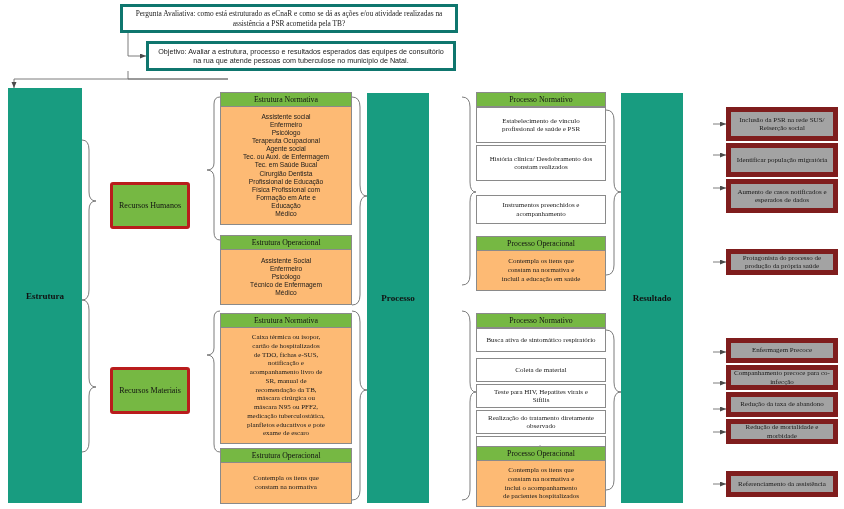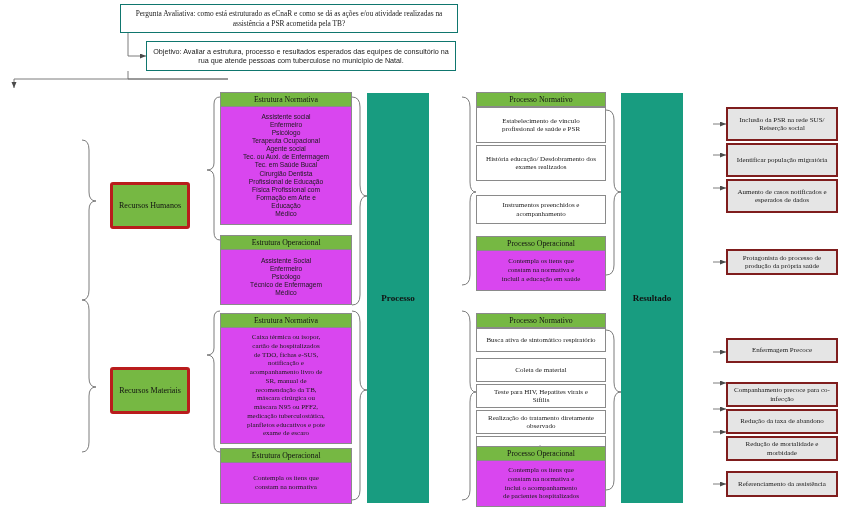--- a/index.html
+++ b/index.html
@@ -4,53 +4,53 @@
 <style>
   html,body{margin:0;padding:0;background:#ffffff;}
   body{width:844px;height:509px;position:relative;overflow:hidden;
        font-family:"Liberation Serif", serif;color:#1a1a1a;}
   #canvas{position:absolute;left:0;top:0;width:844px;height:509px;}
   svg.links{position:absolute;left:0;top:0;width:844px;height:509px;pointer-events:none;}
 
   .node{position:absolute;box-sizing:border-box;}
 
   
-  .topbox{border:1px solid #0f766e;background:#fff;display:flex;align-items:center;
+  .topbox{border:3px solid #0f766e;background:#fff;display:flex;align-items:center;
           justify-content:center;text-align:center;line-height:1.25;padding:3px 6px;}
   .q-text{font-size:7.4px;font-family:"Liberation Serif",serif;}
   .o-text{font-size:7.2px;font-family:"Liberation Sans",sans-serif;}
 
   
   .pillar{background:#189c80;border:1px solid #189c80;display:flex;align-items:center;
           justify-content:center;}
   .pillar span{font-size:9px;font-weight:bold;font-family:"Liberation Serif",serif;color:#111;}
 
   
   .resource{background:#76b843;border:3px solid #b91c1c;border-radius:3px;
             display:flex;align-items:center;justify-content:center;text-align:center;}
   .resource span{font-size:8px;font-family:"Liberation Serif",serif;color:#111;line-height:1.25;}
 
   
   .grp{}
   .grp-head{background:#76b843;border:1px solid #8a8a8a;height:13px;display:flex;
             align-items:center;justify-content:center;}
   .grp-head span{font-size:7.8px;font-family:"Liberation Serif",serif;color:#111;}
-  .grp-body{border:1px solid #8a8a8a;border-top:none;background:#d946ef;
+  .grp-body{border:1px solid #8a8a8a;border-top:none;background:#fdba74;
             display:flex;flex-direction:column;justify-content:center;align-items:center;
             text-align:center;padding:2px 3px;box-sizing:border-box;}
   .grp-body .ln{font-size:6.6px;line-height:1.22;font-family:"Liberation Sans",sans-serif;}
   .grp-body.serif .ln{font-family:"Liberation Serif",serif;font-size:7px;line-height:1.25;}
 
   
   .cell{border:1px solid #8a8a8a;background:#fff;display:flex;align-items:center;
         justify-content:center;text-align:center;box-sizing:border-box;padding:1px 9px;}
   .cell span{font-size:7px;line-height:1.2;font-family:"Liberation Serif",serif;}
 
   
-  .result{border:2px solid #7f1d1d;background:#e5e5e5;display:flex;align-items:center;
+  .result{border:5px solid #7f1d1d;background:#a3a3a3;display:flex;align-items:center;
           justify-content:center;text-align:center;box-sizing:border-box;padding:1px 3px;}
   .result span{font-size:7px;line-height:1.2;font-family:"Liberation Serif",serif;}
 </style>
 </head>
 <body>
 
 <div id="canvas">
 
   <svg class="links" viewBox="0 0 844 509" xmlns="http://www.w3.org/2000/svg">
     <defs>
@@ -104,20 +104,23 @@
   </svg>
 
   <div class="node topbox" style="left:120px;top:4px;width:338px;height:29px;">
     <div class="q-text">Pergunta Avaliativa: como está estruturado as eCnaR e como se dá as ações e/ou atividade realizadas na assistência a PSR acometida pela TB?</div>
   </div>
 
   <div class="node topbox" style="left:146px;top:41px;width:310px;height:30px;">
     <div class="o-text">Objetivo: Avaliar a estrutura, processo e resultados esperados das equipes de consultório na rua que atende pessoas com tuberculose no município de Natal.</div>
   </div>
 
+  <div class="node pillar" style="left:8px;top:88px;width:74px;height:415px;">
+    <span>Estrutura</span>
+  </div>
   <div class="node pillar" style="left:367px;top:93px;width:62px;height:410px;">
     <span>Processo</span>
   </div>
   <div class="node pillar" style="left:621px;top:93px;width:62px;height:410px;">
     <span>Resultado</span>
   </div>
 
   <div class="node resource" style="left:110px;top:182px;width:80px;height:47px;">
     <span>Recursos Humanos</span>
   </div>
@@ -191,21 +194,21 @@
 
   <div class="node" style="left:476px;top:92px;width:130px;">
     <div class="grp-head">
       <span>Processo Normativo</span>
     </div>
     <div>
         <div class="cell" style="height: 36px;">
           <span>Estabelecimento de vínculo profissional de saúde e PSR</span>
         </div>
         <div class="cell" style="height: 36px; margin-top: 2px;">
-          <span>História educação/ Desdobramento dos exames realizados</span>
+          <span>História clínica/ Desdobramento dos constam realizados</span>
         </div>
         <div class="cell" style="height: 29px; margin-top: 14px;">
           <span>Instrumentos preenchidos e acompanhamento</span>
         </div>
       </div>
   </div>
 
   <div class="node grp" style="left:476px;top:236px;width:130px;">
     <div class="grp-head">
       <span>Processo Operacional</span>
@@ -265,21 +268,21 @@
     </div>
 
   <div class="node result" style="left:726px;top:249px;width:112px;height:26px;">
     <span>Protagonista do processo de produção da própria saúde</span>
   </div>
 
   <div class="node" style="left:726px;top:338px;width:112px;">
       <div class="result" style="height: 25px;">
         <span>Enfermagem Precoce</span>
       </div>
-      <div class="result" style="height: 25px; margin-top: 19px;">
+      <div class="result" style="height: 25px; margin-top: 2px;">
         <span>Companhamento precoce para co-infecção</span>
       </div>
       <div class="result" style="height: 25px; margin-top: 2px;">
         <span>Redução da taxa de abandono</span>
       </div>
       <div class="result" style="height: 25px; margin-top: 2px;">
         <span>Redução de mortalidade e morbidade</span>
       </div>
     </div>
 

